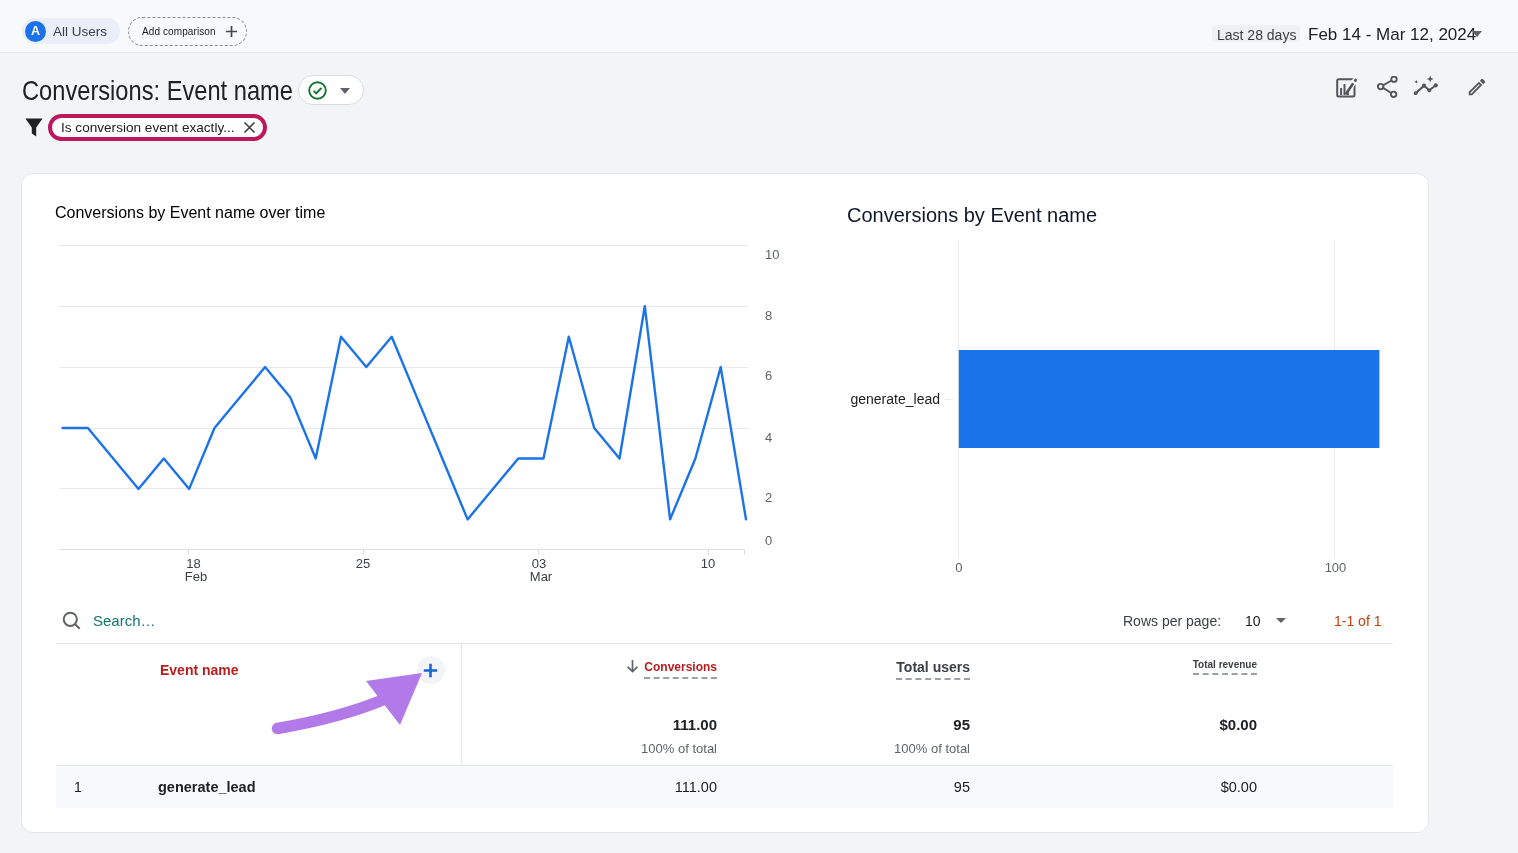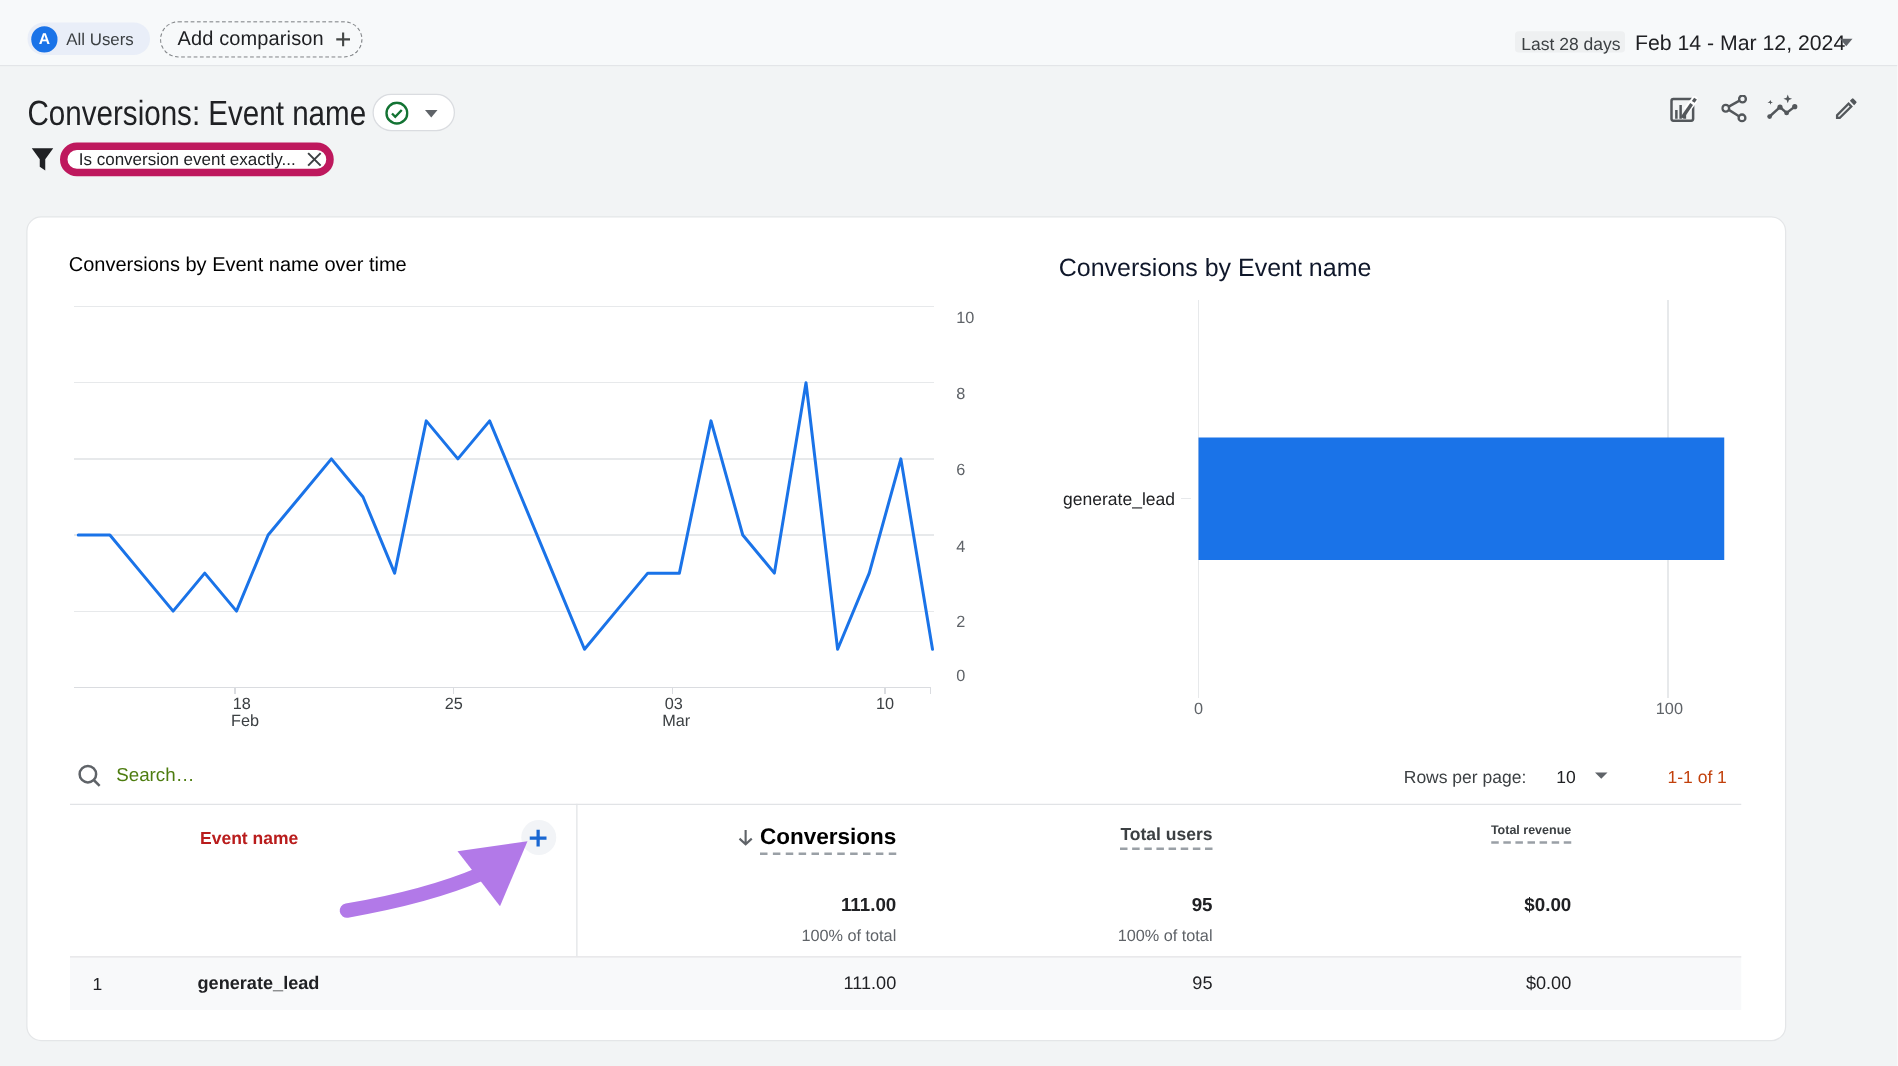--- a/index.html
+++ b/index.html
@@ -12,21 +12,21 @@
 <body>
 
 <div class="abs" id="topbar" style="left:0;top:0;width:1518px;height:53px;background:#f7f9fa;border-bottom:1px solid #e3e5e8"></div>
 
 <div class="abs" style="left:22px;top:18px;height:26px;border-radius:13px;background:#e9eef8;display:flex;align-items:center;padding:0 13px 0 0">
   <div style="width:21px;height:21px;border-radius:50%;background:#1a73e8;color:#fff;font-size:12.5px;font-weight:700;display:flex;align-items:center;justify-content:center;margin:0 7px 0 3px">A</div>
   <span style="font-size:13.5px;color:#3c4043">All Users</span>
 </div>
 
 <div class="abs" style="left:128px;top:17px;height:29px;border:1px dashed #888b8e;border-radius:15px;display:flex;align-items:center;padding:0 7px 0 13px">
-  <span style="font-size:16px;color:#202124;letter-spacing:.1px">Add comparison</span>
+  <span style="font-size:10px;color:#202124;letter-spacing:.1px">Add comparison</span>
   <svg width="15" height="15" viewBox="0 0 15 15" style="margin-left:8px">
       <path d="M7.5 2v11M2 7.5h11" stroke="#444746" stroke-width="1.7"></path>
     </svg>
 </div>
 
 <div class="abs" style="left:1212px;top:25px;width:88px;height:17px;background:#eef0f1;border-radius:3px"></div>
 <div class="abs" style="left:1217px;top:27px;font-size:14px;color:#3c4043">Last 28 days</div>
 <div class="abs" style="left:1308px;top:25px;font-size:17px;color:#202124">Feb 14 - Mar 12, 2024</div>
 <div class="abs" style="left:1472px;top:31px;width:0;height:0;border-left:5.5px solid transparent;border-right:5.5px solid transparent;border-top:6px solid #5f6368"></div>
 
@@ -63,21 +63,21 @@
   <path d="M17.2 0.6l.95 2.5 2.5.95-2.5.95-.95 2.5-.95-2.5-2.5-.95 2.5-.95z" fill="#53575b"></path>
 </svg>
 <svg class="abs" style="left:1466px;top:76px" width="22" height="22" viewBox="0 0 24 24">
   <path d="M3 17.25V21h3.75L17.81 9.94l-3.75-3.75L3 17.25zM5.92 19H5v-.92l9.06-9.06.92.92L5.92 19zM20.71 7.04c.39-.39.39-1.02 0-1.41l-2.34-2.34a.9959.9959 0 0 0-1.41 0l-1.83 1.83 3.75 3.75 1.83-1.83z" fill="#53575b"></path>
 </svg>
 
 
 <svg class="abs" style="left:25px;top:118px" width="18" height="19" viewBox="0 0 18 19">
   <path d="M0.4 0.5h17.2l-6.4 8.9v9l-4.4-3v-6z" fill="#202124"></path>
 </svg>
-<div class="abs" style="left:48px;top:114px;width:219px;height:27px;background:#fff;border:6px solid #be185d;border-radius:14px;display:flex;align-items:center">
+<div class="abs" style="left:48px;top:114px;width:219px;height:27px;background:#fff;border:4px solid #be185d;border-radius:14px;display:flex;align-items:center">
   <span style="font-size:13.6px;color:#202124;margin-left:9px">Is conversion event exactly...</span>
   <svg width="13" height="13" viewBox="0 0 13 13" style="margin-left:8px">
       <path d="M1.5 1.5l10 10M11.5 1.5l-10 10" stroke="#3c4043" stroke-width="1.6"></path>
     </svg>
 </div>
 
 
 <div class="abs" style="left:21px;top:173px;width:1408px;height:660px;background:#fff;border:1px solid #e4e6e8;border-radius:12px"></div>
 
 <div class="abs" style="left:55px;top:204px;font-size:16px;color:#000000">Conversions by Event name over time</div>
@@ -128,40 +128,40 @@
     <text x="958.8" y="571.5">0</text>
     <text x="1335.5" y="571.5">100</text>
   </g>
 </svg>
 
 
 <svg class="abs" style="left:62px;top:611px" width="19" height="19" viewBox="0 0 19 19">
   <circle cx="8.3" cy="8.3" r="6.6" fill="none" stroke="#5f6368" stroke-width="2"></circle>
   <path d="M13.2 13.2l4.5 4.5" stroke="#5f6368" stroke-width="2"></path>
 </svg>
-<div class="abs" style="left:93px;top:612px;font-size:15px;color:#4d7c0f">Search…</div>
+<div class="abs" style="left:93px;top:612px;font-size:15px;color:#0f766e">Search…</div>
 <div class="abs" style="left:1123px;top:613px;font-size:14px;color:#3c4043">Rows per page:</div>
 <div class="abs" style="left:1245px;top:613px;font-size:14px;color:#202124">10</div>
 <div class="abs" style="left:1276px;top:618px;width:0;height:0;border-left:5px solid transparent;border-right:5px solid transparent;border-top:5.5px solid #5f6368"></div>
 <div class="abs" style="left:1334px;top:613px;font-size:14px;color:#c2410c">1-1 of 1</div>
 
 
 <div class="abs" style="left:56px;top:643px;width:1337px;height:1px;background:#e1e3e6"></div>
 <div class="abs" style="left:461px;top:643px;width:1px;height:165px;background:#e1e3e6"></div>
 
 <div class="abs" style="left:160px;top:662px;font-size:14px;font-weight:700;color:#b91c1c">Event name</div>
 
 <circle></circle>
 <div class="abs" style="left:417px;top:656px;width:28px;height:28px;border-radius:50%;background:#f2f4f7"></div>
 <svg class="abs" style="left:423px;top:663px" width="15" height="15" viewBox="0 0 15 15">
   <path d="M7.5 0.8v13.4M0.8 7.5h13.4" stroke="#1967d2" stroke-width="2.6"></path>
 </svg>
 
 
-<div class="abs r" style="left:517px;top:659px;width:200px;font-size:18px;color:#000000">
+<div class="abs r" style="left:517px;top:659px;width:200px;font-size:12px;color:#b91c1c">
   <svg width="13" height="14" viewBox="0 0 13 14" style="margin-right:5px;vertical-align:-2px">
       <path d="M6.5 1v11.2M1.6 7.9l4.9 4.6 4.9-4.6" fill="none" stroke="#5f6368" stroke-width="1.7"></path>
     </svg><span style="font-weight:700;border-bottom:2px dashed #9aa0a6;padding-bottom:3px">Conversions</span>
 </div>
 <div class="abs r" style="left:770px;top:659px;width:200px;font-size:14px;color:#3c4043">
   <span style="font-weight:700;border-bottom:2px dashed #9aa0a6;padding-bottom:3px">Total users</span>
 </div>
 <div class="abs r" style="left:1057px;top:659px;width:200px;font-size:10px;color:#3c4043">
   <span style="font-weight:700;border-bottom:2px dashed #9aa0a6;padding-bottom:3px">Total revenue</span>
 </div>

